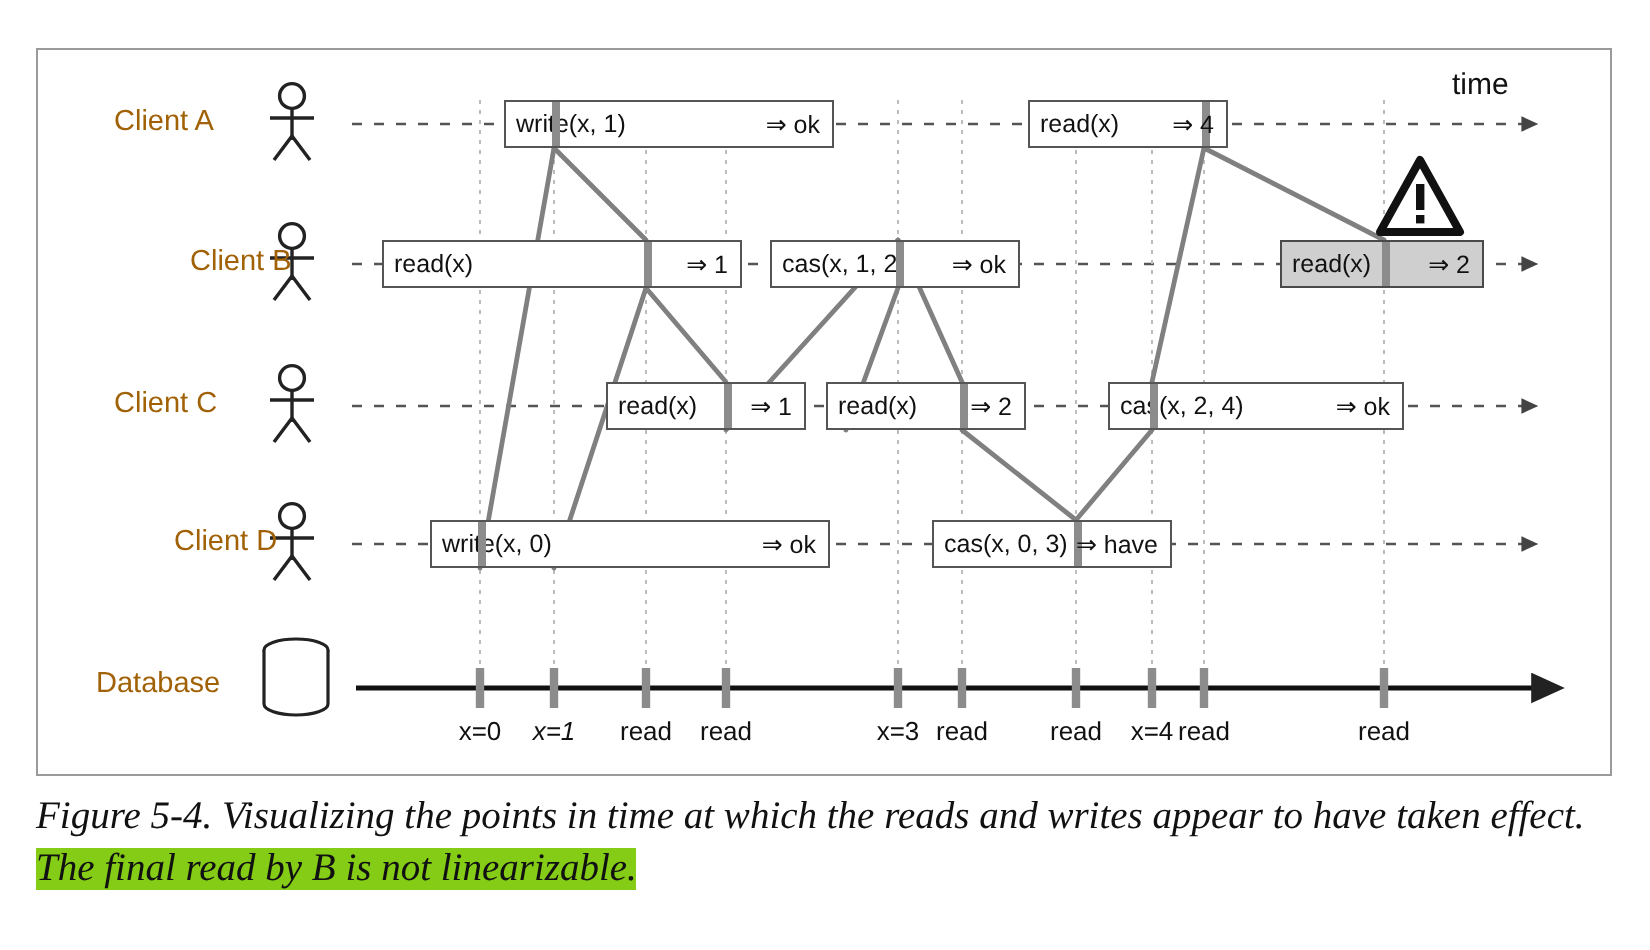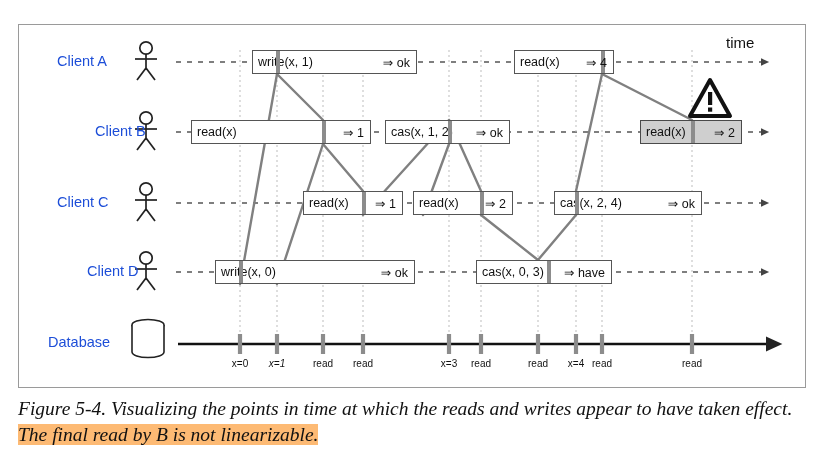--- a/index.html
+++ b/index.html
@@ -8,21 +8,21 @@
 
   .figure-frame{
     position:absolute;left:18px;top:24px;width:788px;height:364px;
     border:1px solid #9a9a9a;background:#fff;box-sizing:border-box;
   }
 
   svg.diagram{position:absolute;left:0;top:0;width:825px;height:400px;}
 
   .row-label{
     position:absolute;font-family:"Liberation Sans",sans-serif;
-    font-size:14.5px;color:#1d4ed8;white-space:nowrap;
+    font-size:14.5px;color:#a16207;white-space:nowrap;
   }
 
   .op-box{
     position:absolute;box-sizing:border-box;border:1.3px solid #555;
     background:#ffffff;height:24px;font-size:12.5px;color:#111;
   }
   .op-box.shaded{background:#cfcfcf;border-color:#4a4a4a;}
   .op-box .call{
     position:absolute;left:5px;top:50%;transform:translateY(-50%);white-space:nowrap;
   }
@@ -31,28 +31,28 @@
   }
   .lin-bar{
     position:absolute;top:0;width:4px;height:100%;background:#8c8c8c;
   }
 
   .caption{
     position:absolute;left:18px;top:396px;width:790px;
     font-family:"Liberation Serif",serif;font-style:italic;
     font-size:19.5px;line-height:26px;color:#111;
   }
-  .hl{background:#fdba74;}
+  .hl{background:#84cc16;}
 
   .time-label{
     position:absolute;font-family:"Liberation Sans",sans-serif;
     font-size:15px;color:#111;
   }
   .tick-label{
-    position:absolute;font-size:10px;color:#111;text-align:center;
+    position:absolute;font-size:13px;color:#111;text-align:center;
     white-space:nowrap;transform:translateX(-50%);
   }
 </style>
 </head>
 <body>
 
 <div id="page">
 
   <div class="figure-frame"></div>
 
@@ -208,21 +208,21 @@
     <span class="call">cas(x, 2, 4)</span>
     <span class="lin-bar" style="left:20px;"></span>
     <span class="ret">⇒ ok</span>
   </div>
 
   <div class="op-box" style="left:215px;top:260px;width:200px;">
     <span class="call">write(x, 0)</span>
     <span class="lin-bar" style="left:23px;"></span>
     <span class="ret">⇒ ok</span>
   </div>
-  <div class="op-box" style="left:466px;top:260px;width:136px;margin-left:10px;">
+  <div class="op-box" style="left:466px;top:260px;width:120px;">
     <span class="call">cas(x, 0, 3)</span>
     <span class="lin-bar" style="left:70px;"></span>
     <span class="ret">⇒ have</span>
   </div>
 
   <div class="tick-label" style="left:240px;top:358px;">x=0</div>
   <div class="tick-label" style="left:277px;top:358px;font-style:italic;">x=1</div>
   <div class="tick-label" style="left:323px;top:358px;">read</div>
   <div class="tick-label" style="left:363px;top:358px;">read</div>
   <div class="tick-label" style="left:449px;top:358px;">x=3</div>

